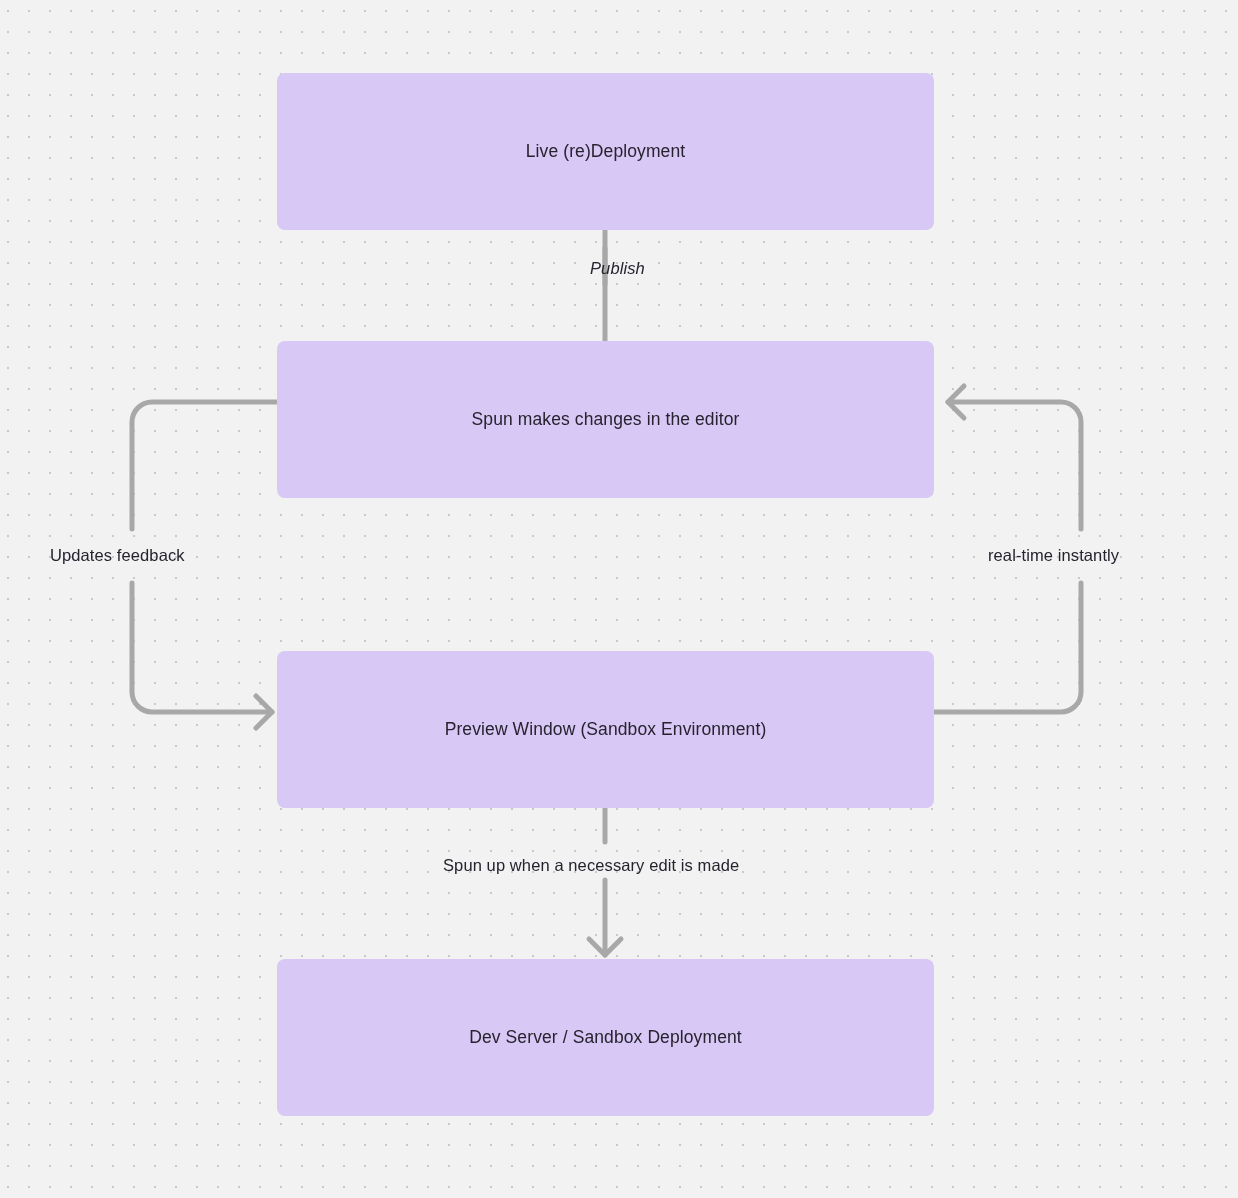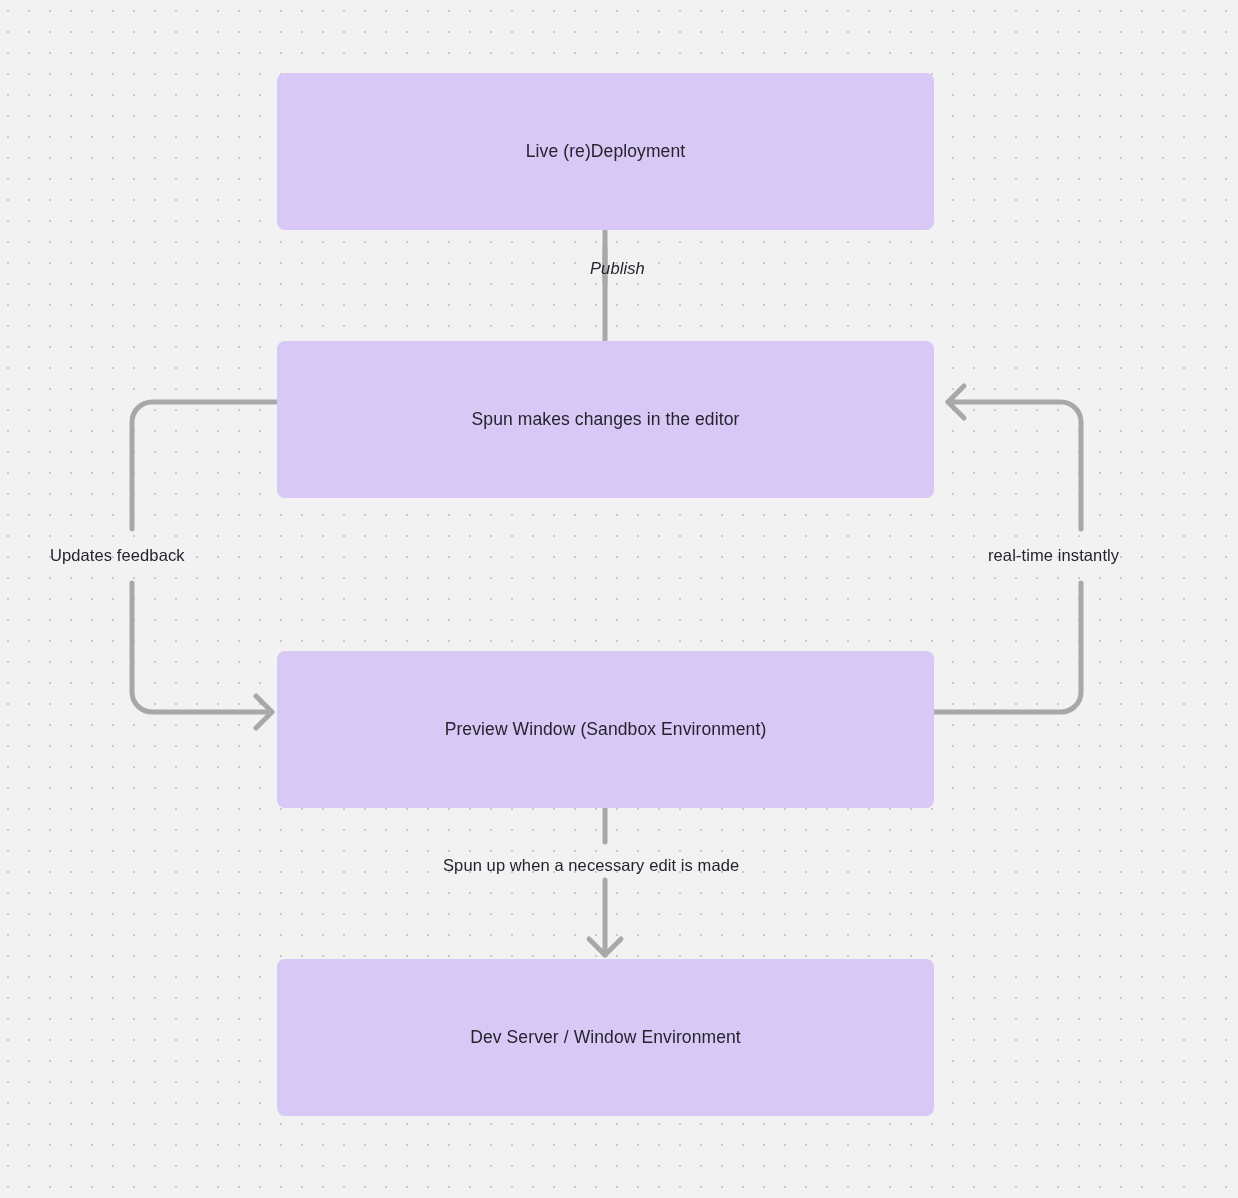--- a/index.html
+++ b/index.html
@@ -110,21 +110,21 @@
 
   <div class="node" id="node-user">
     <span class="node-label">Spun makes changes in the editor</span>
   </div>
 
   <div class="node" id="node-preview">
     <span class="node-label">Preview Window (Sandbox Environment)</span>
   </div>
 
   <div class="node" id="node-devserver">
-    <span class="node-label">Dev Server / Window Environment</span>
+    <span class="node-label">Dev Server / Sandbox Deployment</span>
   </div>
 
   <div class="edge-label" id="label-publish">Publish</div>
 
   <div class="edge-label" id="label-updates">Updates feedback</div>
 
   <div class="edge-label" id="label-realtime">real-time instantly</div>
 
   <div class="edge-label" id="label-spun-up">Spun up when a necessary edit is made</div>
 

